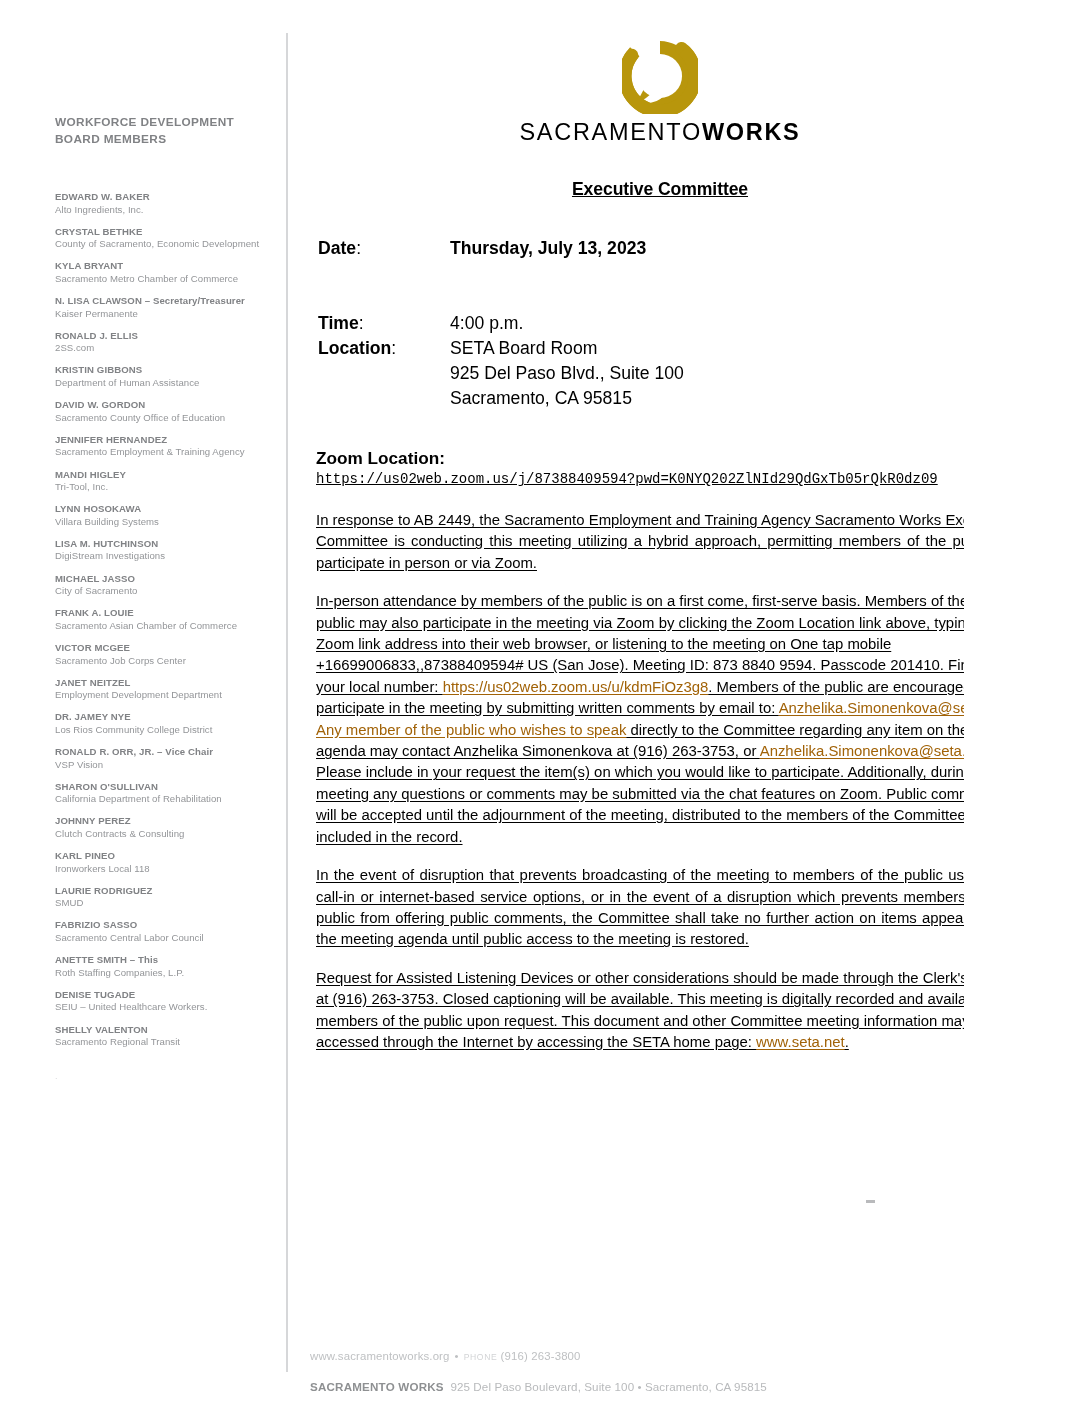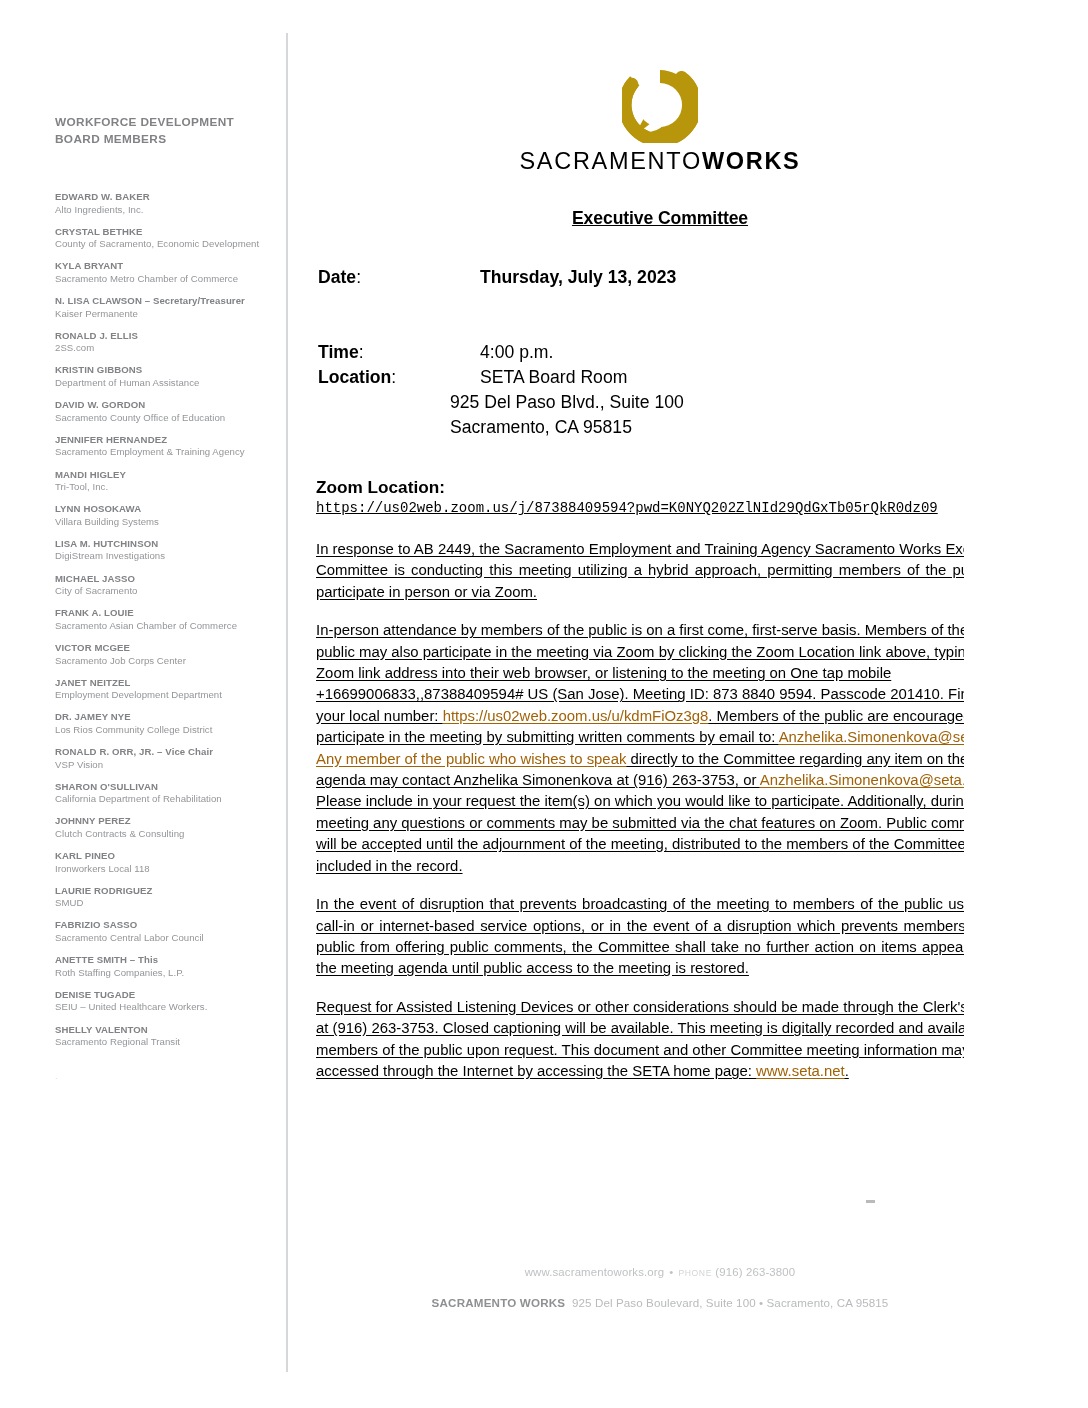--- a/index.html
+++ b/index.html
@@ -74,21 +74,21 @@
   .main {
     position: absolute;
     left: 310px;
     top: 0;
     width: 700px;
   }
 
   
   .logo-block {
     text-align: center;
-    padding-top: 67px;
+    padding-top: 38px;
   }
   .logo-mark {
     display: block;
     margin: 0 auto;
   }
   .wordmark {
     margin-top: 5px;
     font-size: 23.5px;
     letter-spacing: 1.7px;
     color: #000000;
@@ -113,21 +113,20 @@
 
   
   .meta {
     margin-top: 34px;
     padding-left: 8px;
     font-size: 17.6px;
     line-height: 25px;
   }
   .meta-row {
     display: flex;
-    gap: 30px;
   }
   .meta-row .label {
     width: 132px;
     flex: 0 0 132px;
     font-weight: bold;
   }
   .meta-row .label .colon { font-weight: normal; }
   .meta-row .value { flex: 1 1 auto; }
   .meta-row .value.bold { font-weight: bold; }
   .meta-gap { height: 50px; }
@@ -186,23 +185,23 @@
     top: 1200px;
     width: 9px;
     height: 3px;
     background: #b9babc;
   }
 
   
   .footer {
     position: absolute;
     left: 310px;
-    top: 1264px;
+    top: 1348px;
     width: 700px;
-    text-align: center;
+    text-align: left;
     color: #bfc1c3;
   }
   .footer-line1 {
     font-size: 11.4px;
     letter-spacing: 0.15px;
     line-height: 16px;
   }
   .footer-line1 .phone-label {
     font-size: 8.6px;
     letter-spacing: 0.6px;

